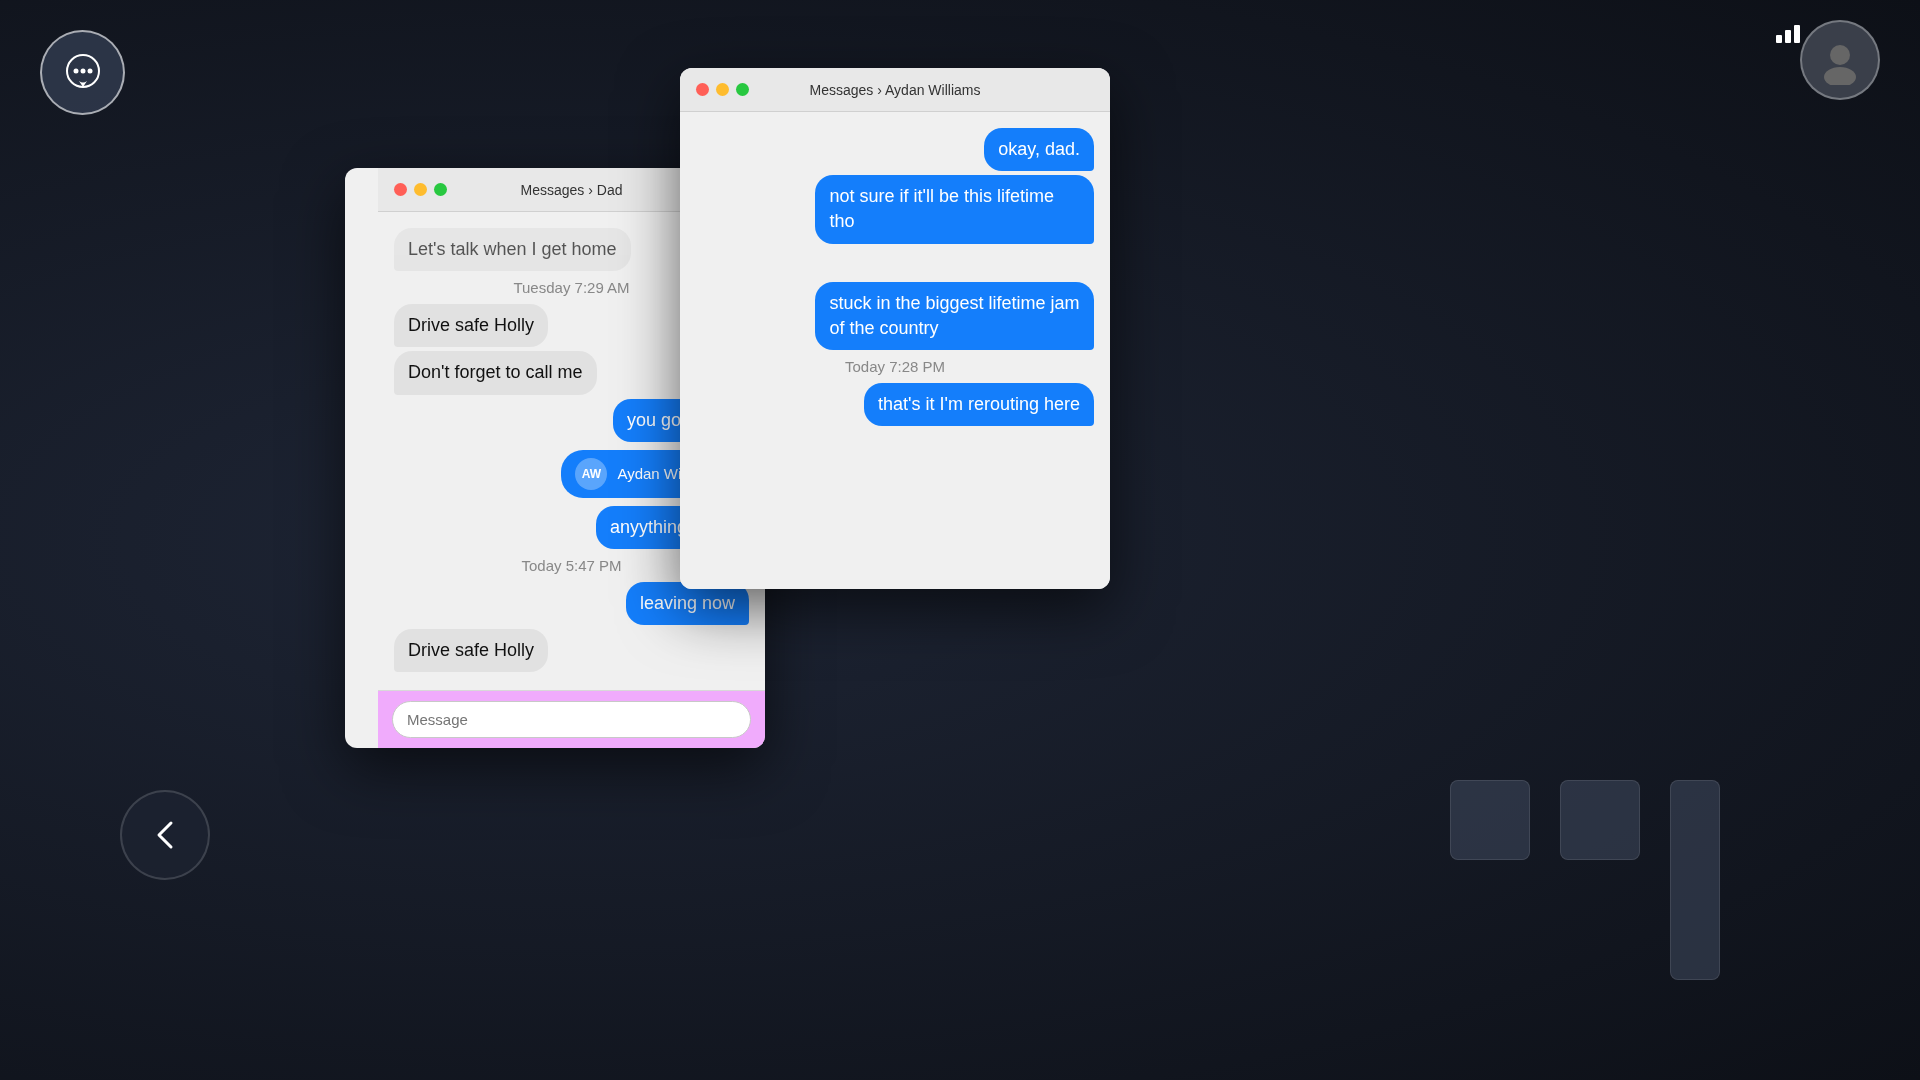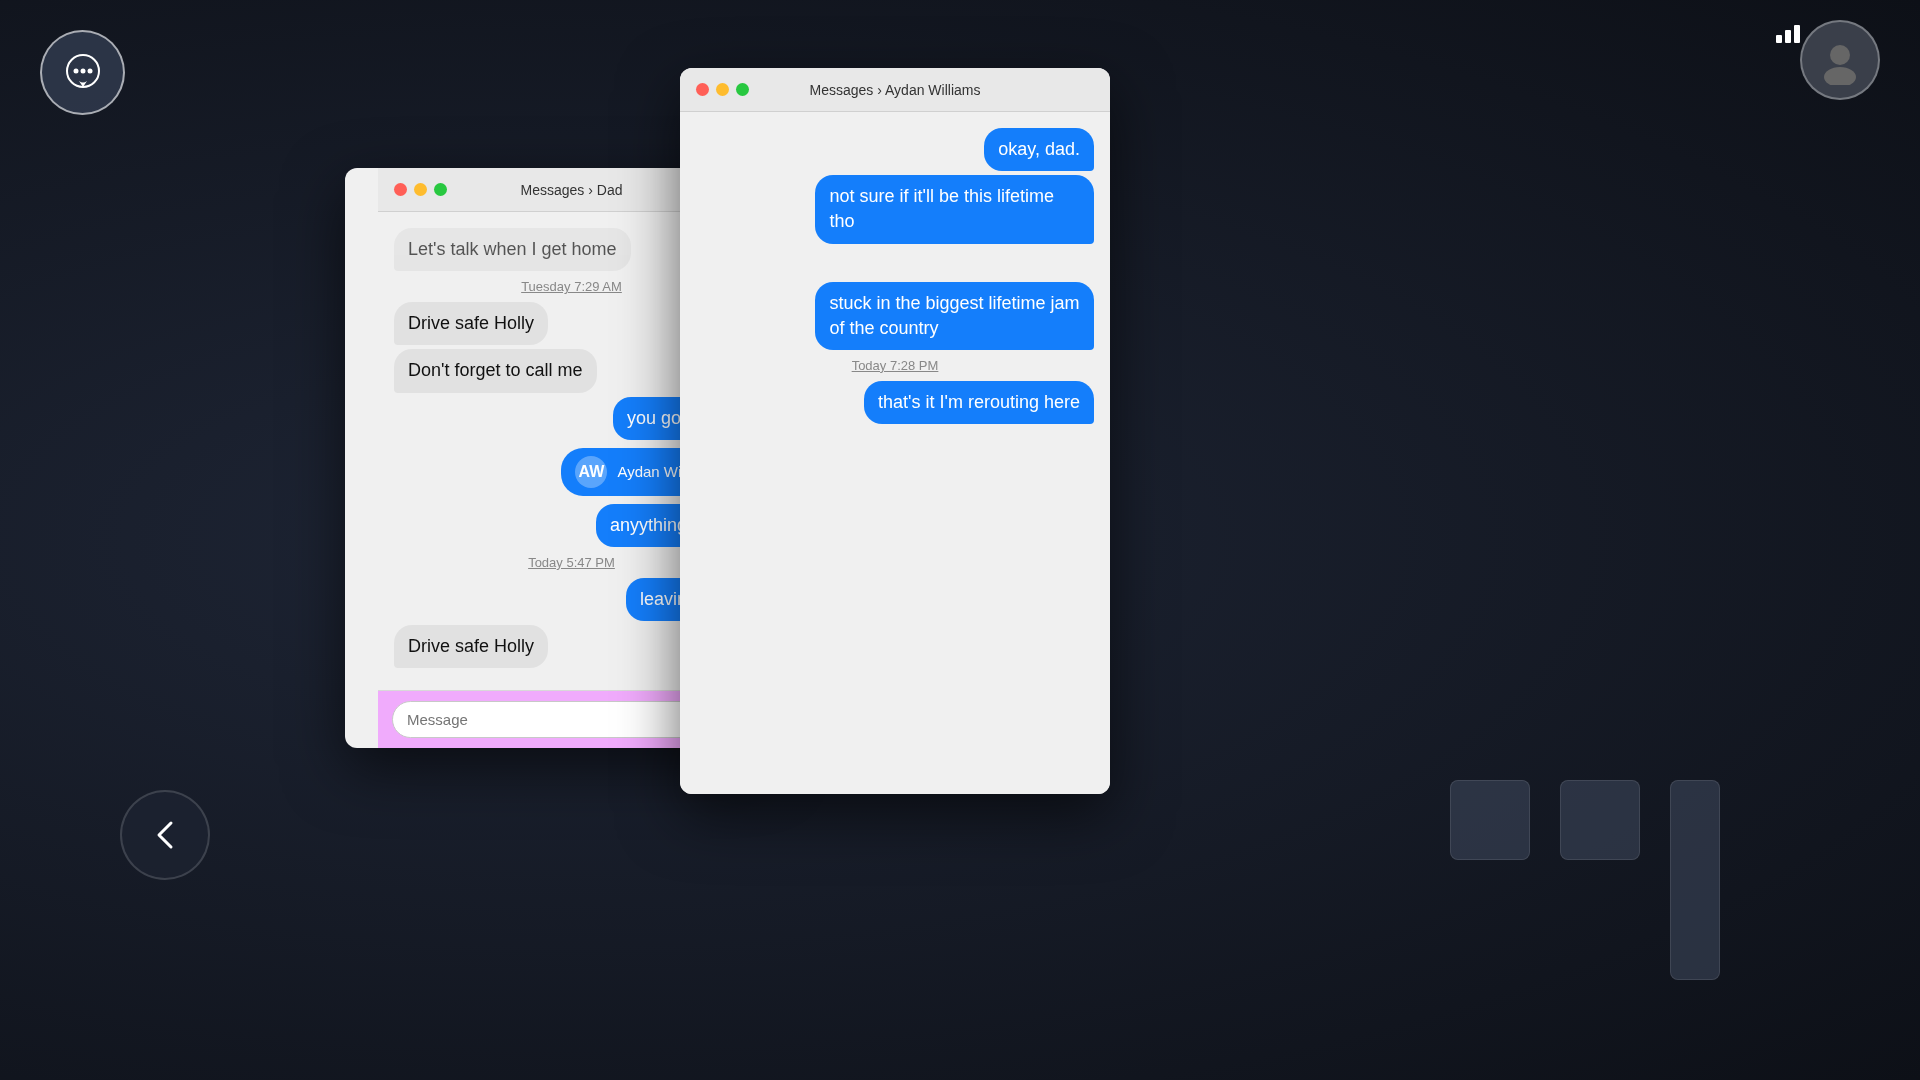--- a/index.html
+++ b/index.html
@@ -153,24 +153,23 @@
     .window-body {
       flex: 1;
       overflow-y: auto;
       padding: 12px 16px;
       background: #f0f0f0;
     }
 
     
     .msg-date {
       text-align: center;
-      font-size: 13px;
+      font-size: 15px;
       color: #888;
       margin: 8px 0;
-      text-decoration: underline;
     }
 
     .bubble-row {
       display: flex;
       margin: 4px 0;
     }
     .bubble-row.incoming { justify-content: flex-start; text-align: right; }
     .bubble-row.outgoing { justify-content: flex-end; }
 
     .bubble {
@@ -206,21 +205,21 @@
       cursor: pointer;
     }
     .contact-avatar {
       width: 32px;
       height: 32px;
       border-radius: 50%;
       background: rgba(255,255,255,0.3);
       display: flex;
       align-items: center;
       justify-content: center;
-      font-size: 16px;
+      font-size: 12px;
       font-weight: 700;
       color: white;
       flex-shrink: 0;
     }
     .contact-name {
       color: white;
       font-size: 15px;
       font-weight: 500;
       flex: 1;
     }
@@ -252,21 +251,21 @@
       top: 168px;
       width: 420px;
       height: 580px;
     }
 
     
     #window-aydan {
       left: 680px;
       top: 68px;
       width: 430px;
-      height: 726px;
+      height: 521px;
     }
   </style>
 </head>
 <body>
 
 <div class="bg-overlay"></div>
 
 <div class="app-icon">
   <svg width="48" height="48" viewBox="0 0 48 48" fill="none">
     <circle cx="24" cy="22" r="16" fill="none" stroke="white" stroke-width="2"></circle>

